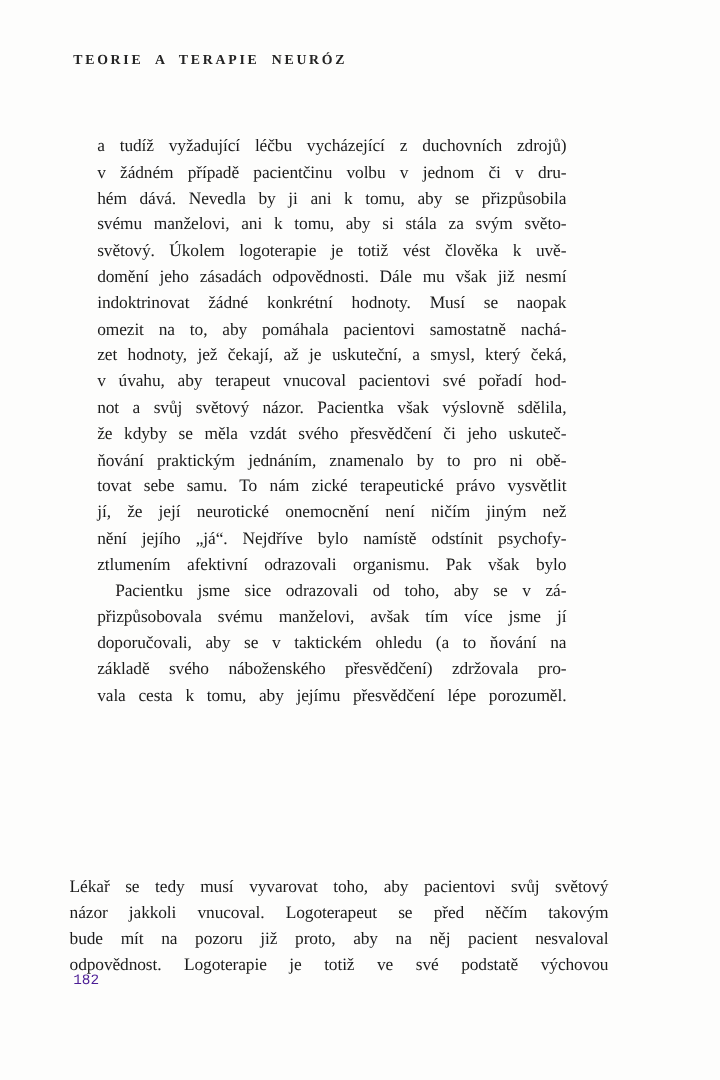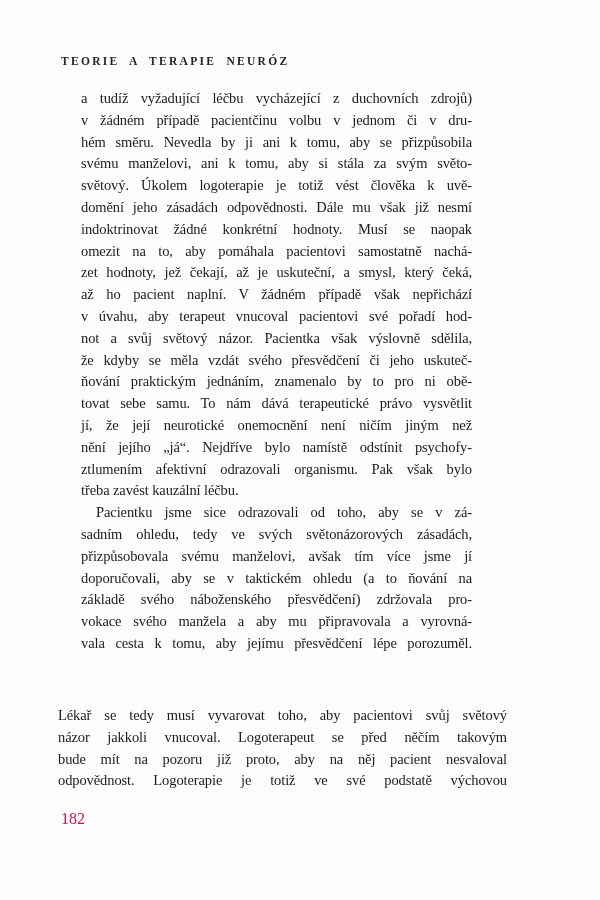--- a/index.html
+++ b/index.html
@@ -21,26 +21,26 @@
   }
   .running-header {
     position: absolute;
     left: 61px;
     top: 44px;
     font-size: 11.5px;
     font-weight: 600;
     letter-spacing: 2.3px;
     word-spacing: 5px;
     color: #242424;
-    margin-top: 11px;
   }
   .text-section {
     position: absolute;
     font-size: 14.5px;
     letter-spacing: -0.1px;
+    margin-top: 24px;
   }
   #block-section {
     left: 81px;
     top: 88px;
     width: 391px;
   }
   #main-section {
     left: 58px;
     top: 705px;
     width: 449px;
@@ -59,59 +59,56 @@
     text-align: left;
     text-align-last: left;
   }
   .line.indent-first {
     text-indent: 15px;
   }
   .page-number {
     position: absolute;
     left: 61px;
     top: 810px;
-    font-size: 16px;
-    color: #be185d;
+    font-size: 12px;
+    color: #4c1d95;
+    font-family: Liberation Mono, monospace;
   }
 </style>
 </head>
 <body style="color: rgb(27, 27, 27); background: rgb(253, 253, 252);">
 
 <div class="page">
   <div class="running-header">TEORIE A TERAPIE NEURÓZ</div>
 
   <div class="text-section" id="block-section">
       <div class="paragraph">
         <div class="line">a tudíž vyžadující léčbu vycházející z duchovních zdrojů)</div>
         <div class="line">v žádném případě pacientčinu volbu v jednom či v dru-</div>
-        <div class="line">hém směru. Nevedla by ji ani k tomu, aby se přizpůsobila</div>
+        <div class="line">hém dává. Nevedla by ji ani k tomu, aby se přizpůsobila</div>
         <div class="line">svému manželovi, ani k tomu, aby si stála za svým světo-</div>
         <div class="line">světový. Úkolem logoterapie je totiž vést člověka k uvě-</div>
         <div class="line">domění jeho zásadách odpovědnosti. Dále mu však již nesmí</div>
         <div class="line">indoktrinovat žádné konkrétní hodnoty. Musí se naopak</div>
         <div class="line">omezit na to, aby pomáhala pacientovi samostatně nachá-</div>
         <div class="line">zet hodnoty, jež čekají, až je uskuteční, a smysl, který čeká,</div>
-        <div class="line">až ho pacient naplní. V žádném případě však nepřichází</div>
         <div class="line">v úvahu, aby terapeut vnucoval pacientovi své pořadí hod-</div>
         <div class="line">not a svůj světový názor. Pacientka však výslovně sdělila,</div>
         <div class="line">že kdyby se měla vzdát svého přesvědčení či jeho uskuteč-</div>
         <div class="line">ňování praktickým jednáním, znamenalo by to pro ni obě-</div>
-        <div class="line">tovat sebe samu. To nám dává terapeutické právo vysvětlit</div>
+        <div class="line">tovat sebe samu. To nám zické terapeutické právo vysvětlit</div>
         <div class="line">jí, že její neurotické onemocnění není ničím jiným než</div>
         <div class="line">nění jejího „já“. Nejdříve bylo namístě odstínit psychofy-</div>
         <div class="line">ztlumením afektivní odrazovali organismu. Pak však bylo</div>
-        <div class="line no-just">třeba zavést kauzální léčbu.</div>
       </div>
       <div class="paragraph">
         <div class="line indent-first">Pacientku jsme sice odrazovali od toho, aby se v zá-</div>
-        <div class="line">sadním ohledu, tedy ve svých světonázorových zásadách,</div>
         <div class="line">přizpůsobovala svému manželovi, avšak tím více jsme jí</div>
         <div class="line">doporučovali, aby se v taktickém ohledu (a to ňování na</div>
         <div class="line">základě svého náboženského přesvědčení) zdržovala pro-</div>
-        <div class="line">vokace svého manžela a aby mu připravovala a vyrovná-</div>
         <div class="line">vala cesta k tomu, aby jejímu přesvědčení lépe porozuměl.</div>
       </div>
     </div>
 
   <div class="text-section" id="main-section">
       <div class="paragraph">
         <div class="line">Lékař se tedy musí vyvarovat toho, aby pacientovi svůj světový</div>
         <div class="line">názor jakkoli vnucoval. Logoterapeut se před něčím takovým</div>
         <div class="line">bude mít na pozoru již proto, aby na něj pacient nesvaloval</div>
         <div class="line">odpovědnost. Logoterapie je totiž ve své podstatě výchovou</div>

